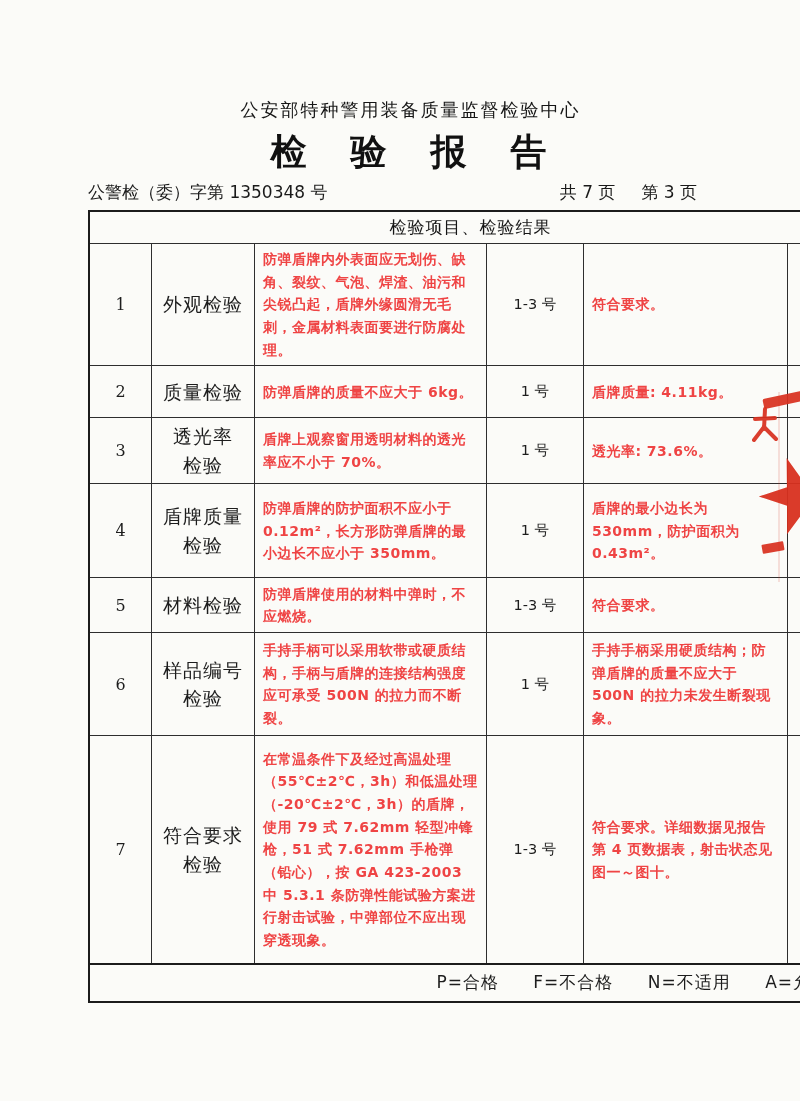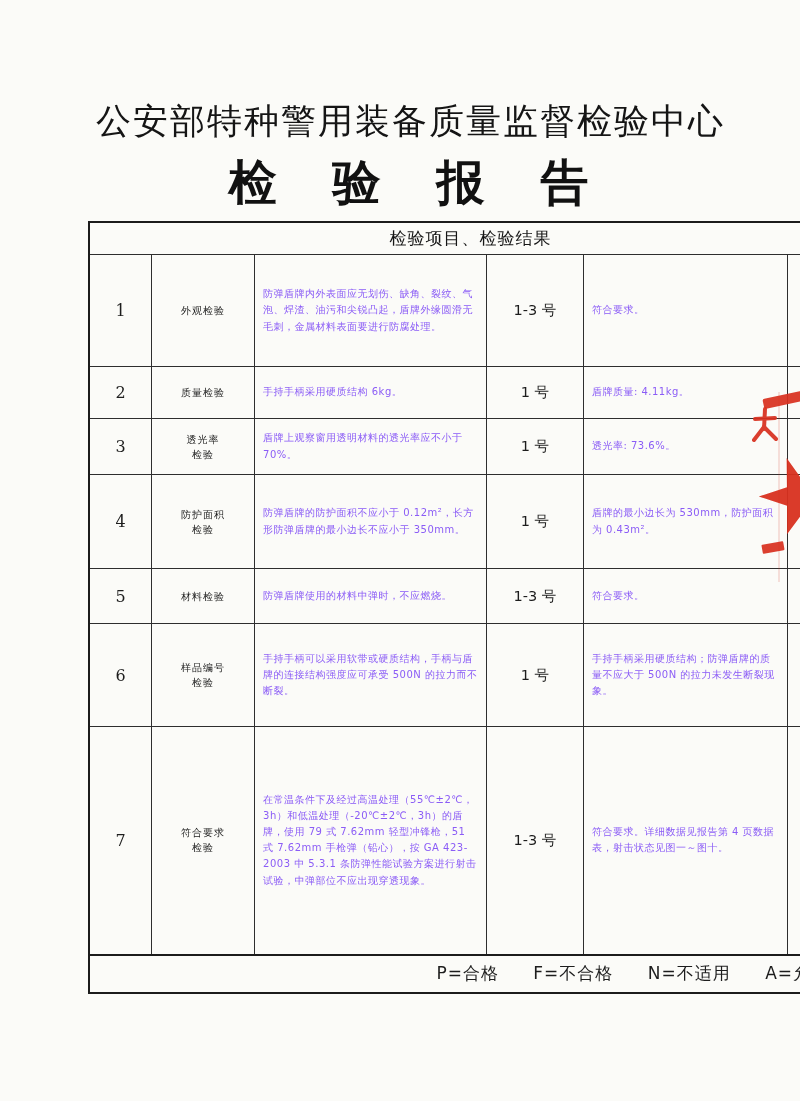--- a/index.html
+++ b/index.html
@@ -16,30 +16,30 @@
   .content {
     position: absolute;
     left: 88px; top: 0;
     width: 645px;
   }
   
   .center-name {
     margin-top: 98px;
     text-align: center;
     font-family: "DejaVu Serif", "Liberation Serif", serif;
-    font-size: 35px;
+    font-size: 18px;
     letter-spacing: 2px;
     color: #151515;
     white-space: nowrap;
   }
   .report-title {
     margin-top: 6px;
     text-align: center;
     font-family: "DejaVu Serif", "Liberation Serif", serif;
-    font-size: 48px;
+    font-size: 36px;
     font-weight: bold;
     letter-spacing: 4px;
     color: #111;
     white-space: nowrap;
   }
   .doc-meta {
     margin-top: 4px;
     display: flex;
     justify-content: space-between;
     align-items: flex-end;
@@ -79,32 +79,33 @@
     color: #161616;
   }
   td.c-no, td.c-sample, td.c-verdict, td.c-item {
     text-align: center;
   }
   td.c-no {
     font-family: "DejaVu Serif", "Liberation Serif", serif;
     font-size: 16px;
   }
   td.c-item {
-    font-size: 10px;
+    font-size: 19px;
     letter-spacing: 1px;
     white-space: pre-line;
     line-height: 1.5;
   }
   td.c-req, td.c-result {
-    font-size: 10px;
+    font-size: 14px;
     line-height: 1.62;
     letter-spacing: 0.5px;
     text-align: left;
     padding: 6px 10px;
-    color: #8b5cf6;
+    color: #ef4444;
+    font-weight: bold;
   }
   td.c-result.center, td.c-req.center { text-align: left; }
   td.c-sample { font-size: 14.5px; margin-top: 16px; }
   td.c-verdict {
     font-family: "DejaVu Serif", "Liberation Serif", serif;
     font-size: 15px;
   }
   
   tr.r1 { height: 112px; }
   tr.r2 { height: 52px; }
@@ -144,20 +145,27 @@
   }
 </style>
 </head>
 <body>
 
 <div class="content">
 
   <div class="center-name">公安部特种警用装备质量监督检验中心</div>
   <div class="report-title">检　验　报　告</div>
 
+  <div class="doc-meta">
+    <span>公警检（委）字第 1350348 号</span>
+    <span class="pages">
+      <span>共 7 页</span>
+      <span>第 3 页</span>
+    </span>
+  </div>
 
   <table class="report">
     <colgroup>
       <col style="width:8.2%">
       <col style="width:13.5%">
       <col style="width:30.4%">
       <col style="width:12.7%">
       <col style="width:26.7%">
       <col style="width:8.5%">
     </colgroup>
@@ -171,37 +179,37 @@
         <td class="c-no">1</td>
         <td class="c-item">外观检验</td>
         <td class="c-req">防弹盾牌内外表面应无划伤、缺角、裂纹、气泡、焊渣、油污和尖锐凸起，盾牌外缘圆滑无毛刺，金属材料表面要进行防腐处理。</td>
         <td class="c-sample">1-3 号</td>
         <td class="c-result center">符合要求。</td>
         <td class="c-verdict">P</td>
       </tr>
       <tr class="r2">
         <td class="c-no">2</td>
         <td class="c-item">质量检验</td>
-        <td class="c-req">手持手柄采用硬质结构 6kg。</td>
+        <td class="c-req">防弹盾牌的质量不应大于 6kg。</td>
         <td class="c-sample">1 号</td>
         <td class="c-result center">盾牌质量: 4.11kg。</td>
         <td class="c-verdict">P</td>
       </tr>
       <tr class="r3">
         <td class="c-no">3</td>
         <td class="c-item">透光率
 检验</td>
         <td class="c-req">盾牌上观察窗用透明材料的透光率应不小于 70%。</td>
         <td class="c-sample">1 号</td>
         <td class="c-result center">透光率: 73.6%。</td>
         <td class="c-verdict">P</td>
       </tr>
       <tr class="r4">
         <td class="c-no">4</td>
-        <td class="c-item">防护面积
+        <td class="c-item">盾牌质量
 检验</td>
         <td class="c-req">防弹盾牌的防护面积不应小于 0.12m²，长方形防弹盾牌的最小边长不应小于 350mm。</td>
         <td class="c-sample">1 号</td>
         <td class="c-result">盾牌的最小边长为 530mm，防护面积为 0.43m²。</td>
         <td class="c-verdict">P</td>
       </tr>
       <tr class="r5">
         <td class="c-no">5</td>
         <td class="c-item">材料检验</td>
         <td class="c-req">防弹盾牌使用的材料中弹时，不应燃烧。</td>

